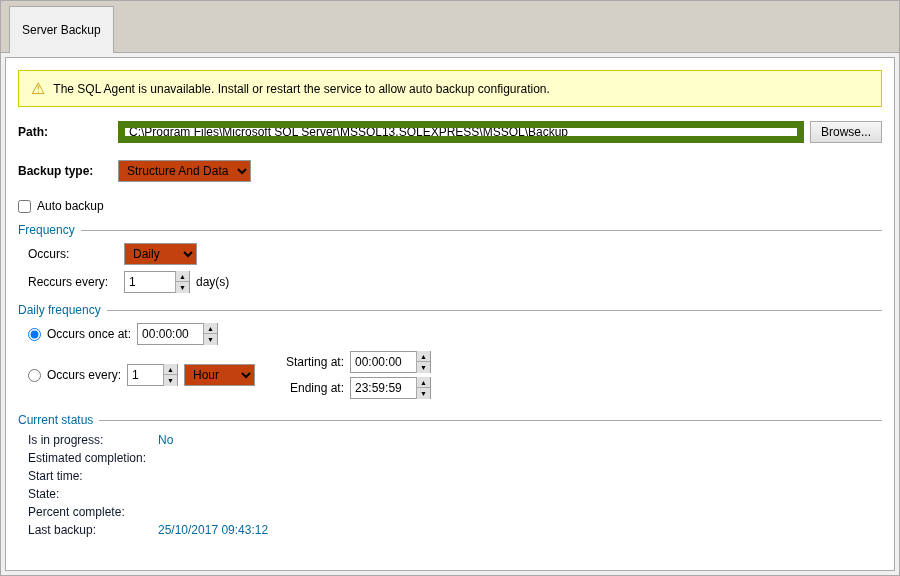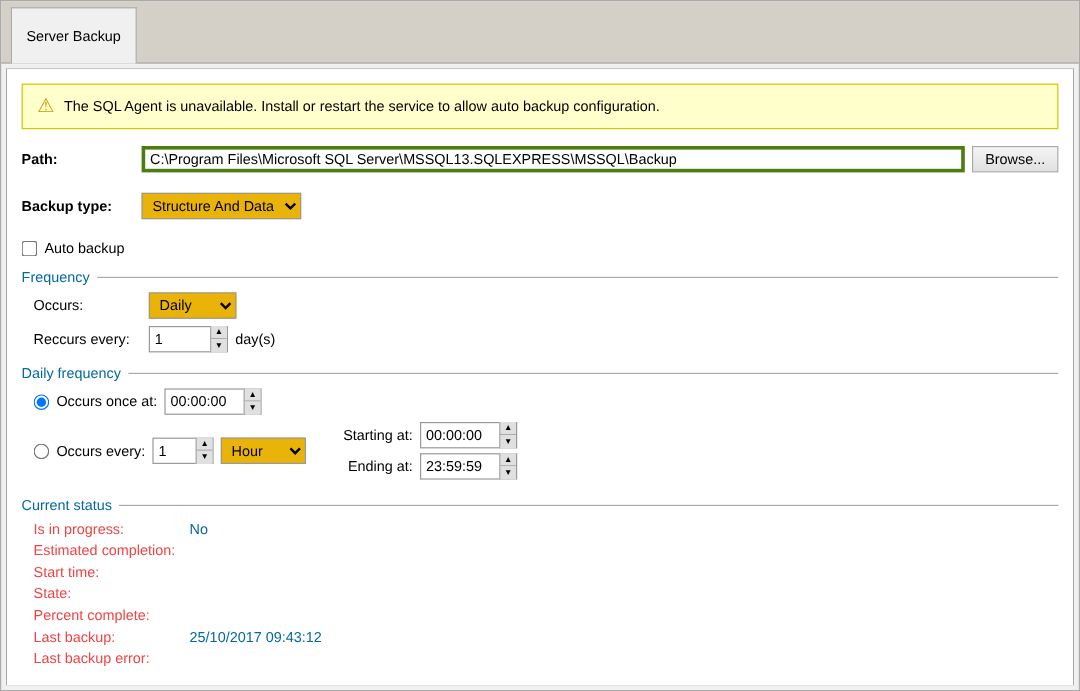--- a/index.html
+++ b/index.html
@@ -64,40 +64,40 @@
       align-items: center;
       margin-bottom: 17px;
     }
     .label {
       width: 100px;
       font-weight: bold;
       flex-shrink: 0;
     }
     .path-field {
       flex: 1;
-      border: 3px solid #4d7c0f;
+      border: 7px solid #4d7c0f;
       padding: 2px 4px;
       font-size: 12px;
       background: #fff;
       height: 22px;
     }
     .browse-btn {
       margin-left: 6px;
       padding: 2px 10px;
       border: 1px solid #aaa;
       background: linear-gradient(to bottom, #f5f5f5, #e0e0e0);
       cursor: pointer;
       font-size: 12px;
       height: 22px;
     }
     select {
       border: 1px solid #999;
       padding: 2px 4px;
       font-size: 12px;
-      background: #eab308;
+      background: #c2410c;
       height: 22px;
       cursor: pointer;
     }
     .section-label {
       font-size: 12px;
       color: #0369a1;
       margin-top: 10px;
       margin-bottom: 6px;
       display: flex;
       align-items: center;
@@ -194,21 +194,21 @@
       padding-left: 10px;
     }
     .status-row {
       display: flex;
       align-items: flex-start;
       margin-bottom: 4px;
     }
     .status-label {
       width: 130px;
       flex-shrink: 0;
-      color: #ef4444;
+      color: #0f172a;
     }
     .status-value {
       color: #0369a1;
     }
     .state-values {
       display: flex;
       flex-direction: column;
       gap: 2px;
     }
     input[type="radio"] {
@@ -359,20 +359,16 @@
         <span class="status-label">State:</span>
       </div>
       <div class="status-row">
         <span class="status-label">Percent complete:</span>
         <span class="status-value"></span>
       </div>
       <div class="status-row">
         <span class="status-label">Last backup:</span>
         <span class="status-value">25/10/2017 09:43:12</span>
       </div>
-      <div class="status-row">
-        <span class="status-label">Last backup error:</span>
-        <span class="status-value"></span>
-      </div>
     </div>
 
   </div>
 </div>
 
 </body></html>

